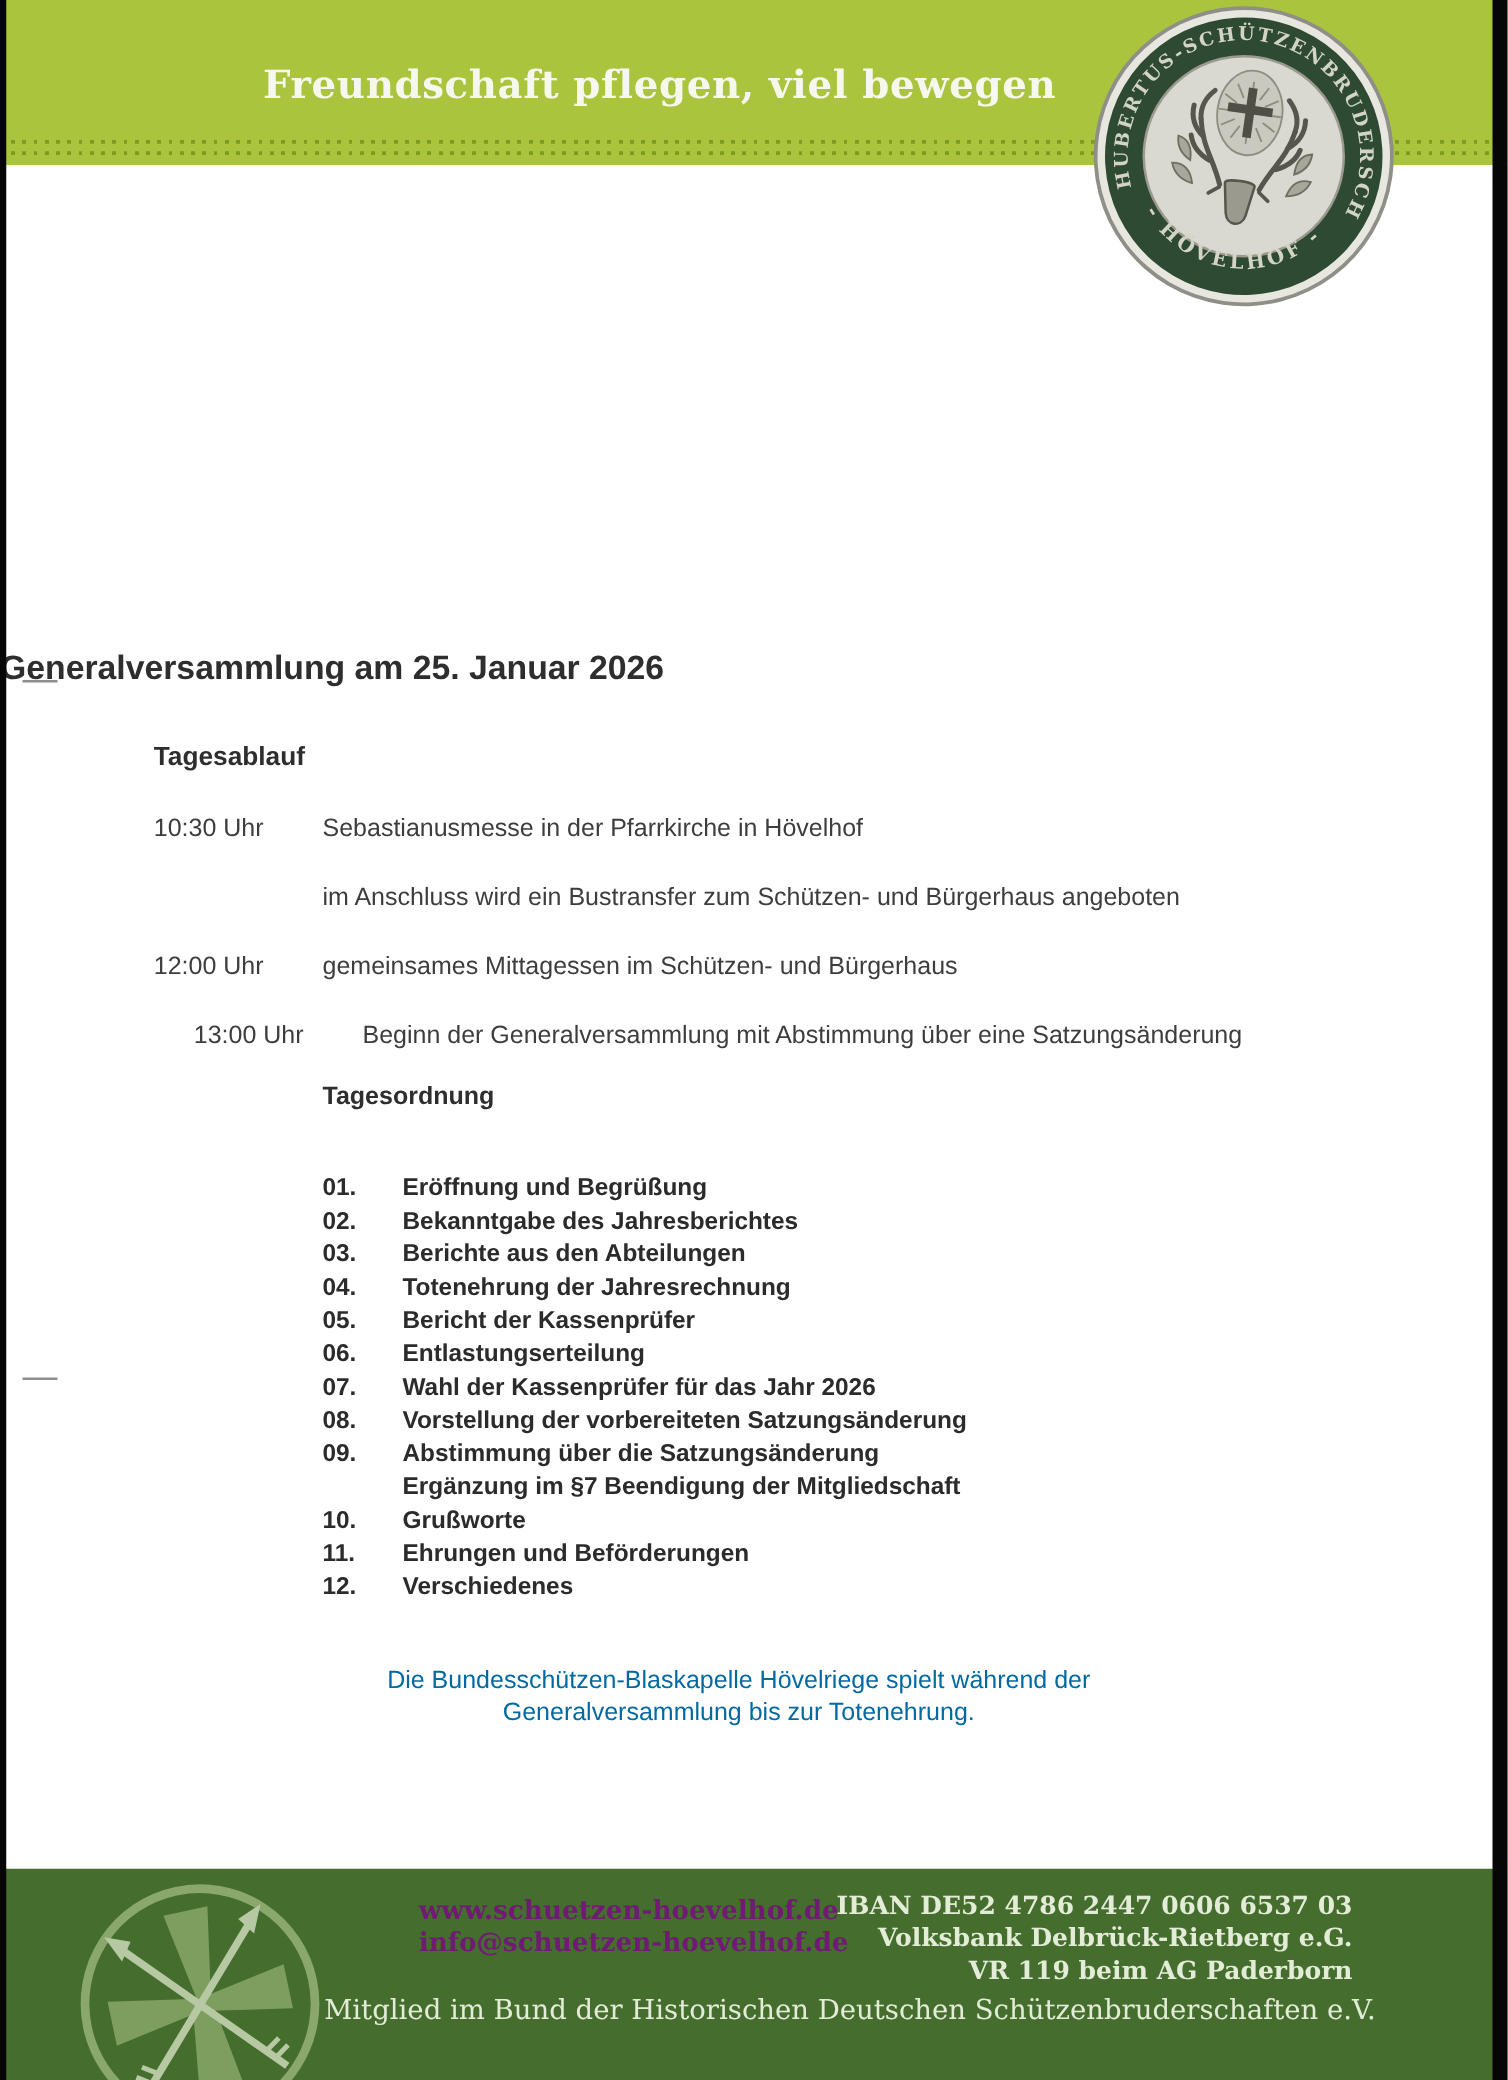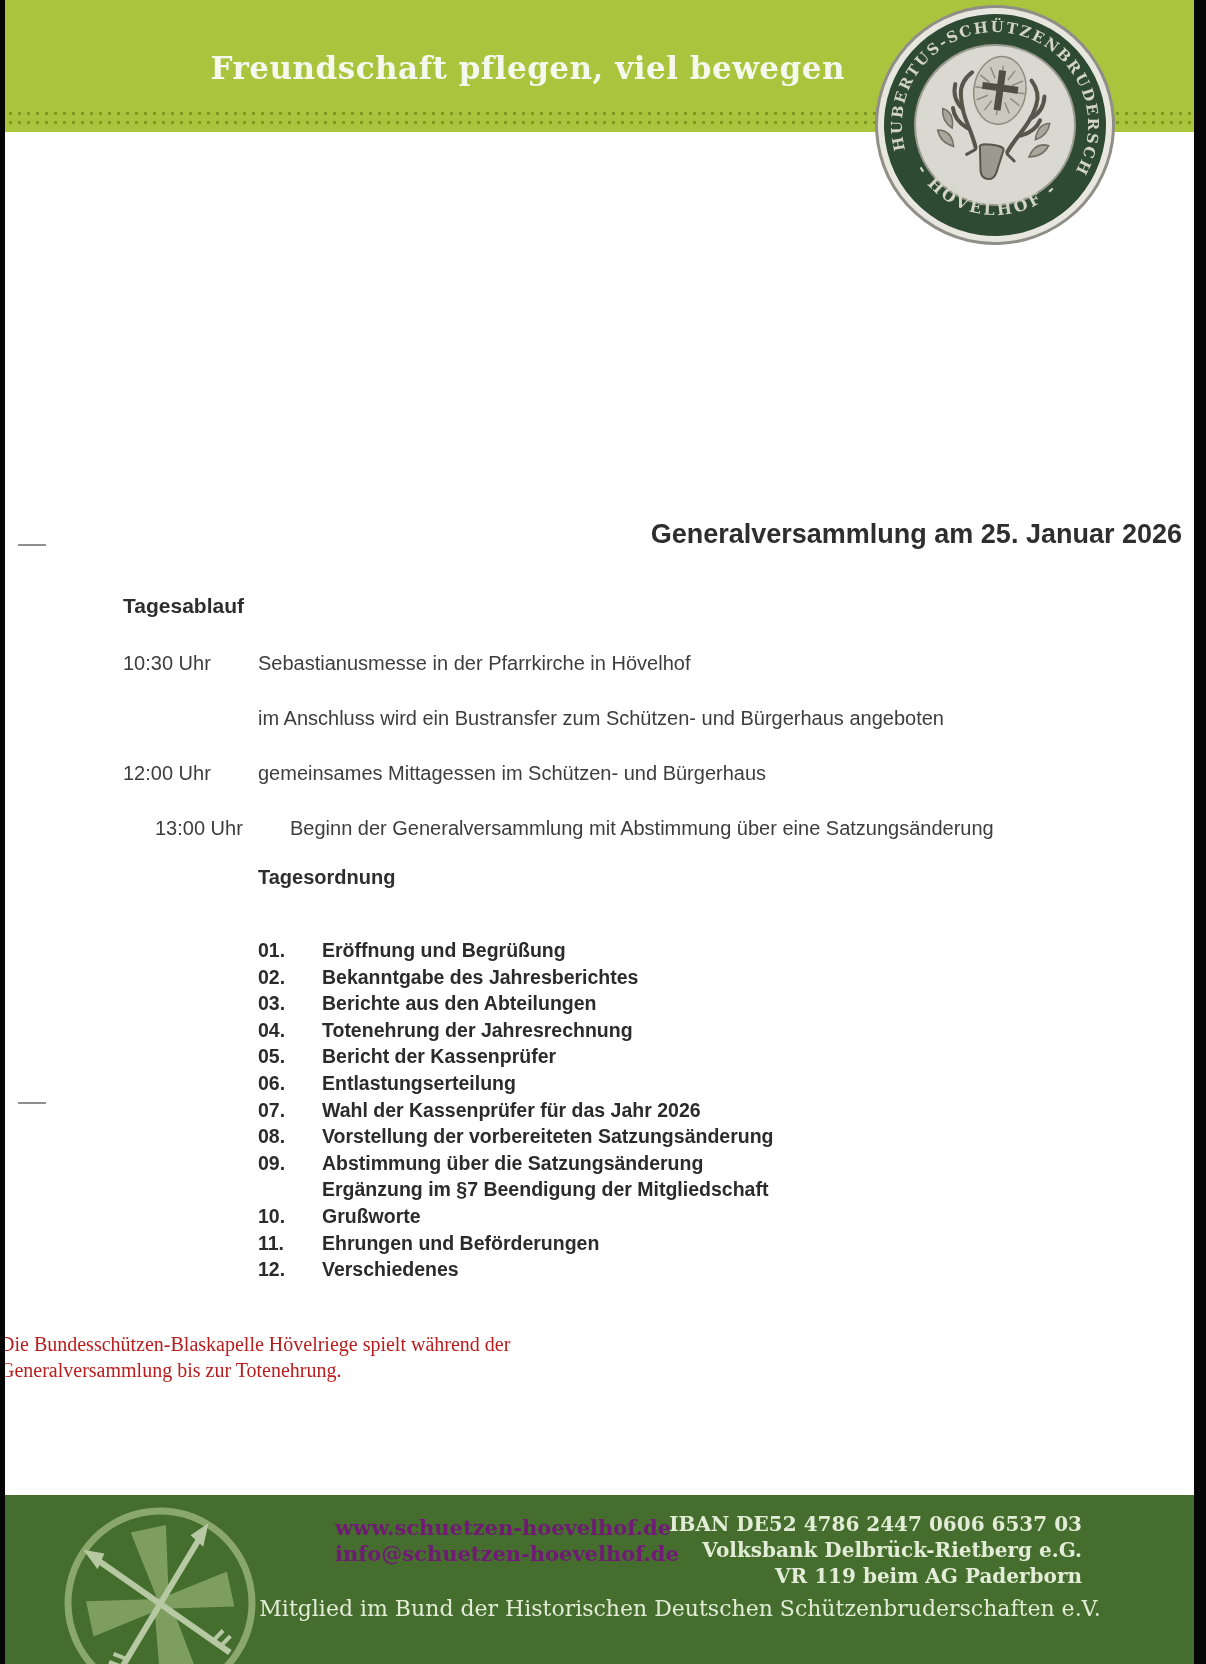--- a/index.html
+++ b/index.html
@@ -25,33 +25,33 @@
   .ringtext{font-family:"DejaVu Serif","Liberation Serif",serif;font-weight:bold;
             font-size:15px;letter-spacing:2px;fill:#d3d4c6;}
   .ringtext2{font-family:"DejaVu Serif","Liberation Serif",serif;font-weight:bold;
             font-size:16px;letter-spacing:3px;fill:#d3d4c6;}
 
   
   .fold{position:absolute;left:18px;width:28px;height:2px;background:#8f8f8f;}
   .fold-a{top:544px;} .fold-b{top:1102px;}
 
   
-  .title{position:absolute;left:0;top:519px;width:1182px;text-align:right;
+  .title{position:absolute;left:0;top:519px;width:1182px;text-align:left;
          font-size:27px;font-weight:bold;color:#2e2e2e;}
   .h-tagesablauf{position:absolute;left:123px;top:594px;font-size:21px;font-weight:bold;color:#2e2e2e;}
   .sched{position:absolute;left:123px;width:1010px;font-size:20px;color:#3d3d3d;}
   .s1{top:652px;} .s2{top:707px;} .s3{top:762px;} .s4{top:817px;margin-left:32px;}
   .sched .time{display:inline-block;width:135px;}
   .h-tagesordnung{position:absolute;left:258px;top:866px;font-size:20px;font-weight:bold;color:#2e2e2e;}
   .agenda{position:absolute;left:258px;top:921px;width:820px;font-size:19.5px;font-weight:bold;
           color:#2b2b2b;margin-top:16px;}
   .agenda .row{line-height:26.6px;white-space:nowrap;}
   .agenda .num{display:inline-block;width:64px;}
-  .closing{position:absolute;left:0;top:1331px;width:1182px;
-           font-size:20px;line-height:26px;color:#b91c1c;font-family:Liberation Serif, serif;}
+  .closing{position:absolute;left:0;top:1331px;width:1182px;text-align:center;
+           font-size:20px;line-height:26px;color:#0369a1;}
 
   
   .footer{position:absolute;left:0;top:1495px;width:100%;height:169px;background:#446d2e;}
   .bhds{position:absolute;left:58px;top:1498px;width:204px;height:200px;}
   .f-web{position:absolute;left:335px;top:1515px;width:400px;
          font-size:21px;font-weight:bold;color:#701a75;line-height:26px;}
   .f-bank{position:absolute;left:662px;top:1511px;width:420px;text-align:right;
           font-size:20px;font-weight:bold;color:#e3ecd6;line-height:26px;}
   .f-member{position:absolute;left:180px;top:1596px;width:1000px;text-align:center;
             font-size:22px;font-weight:normal;color:#e3ecd6;}

